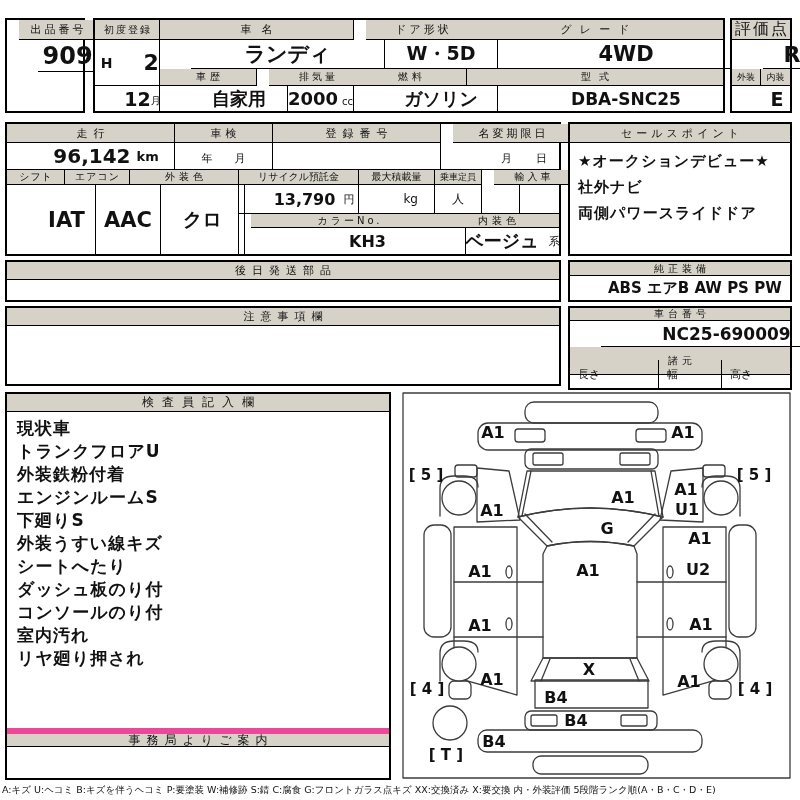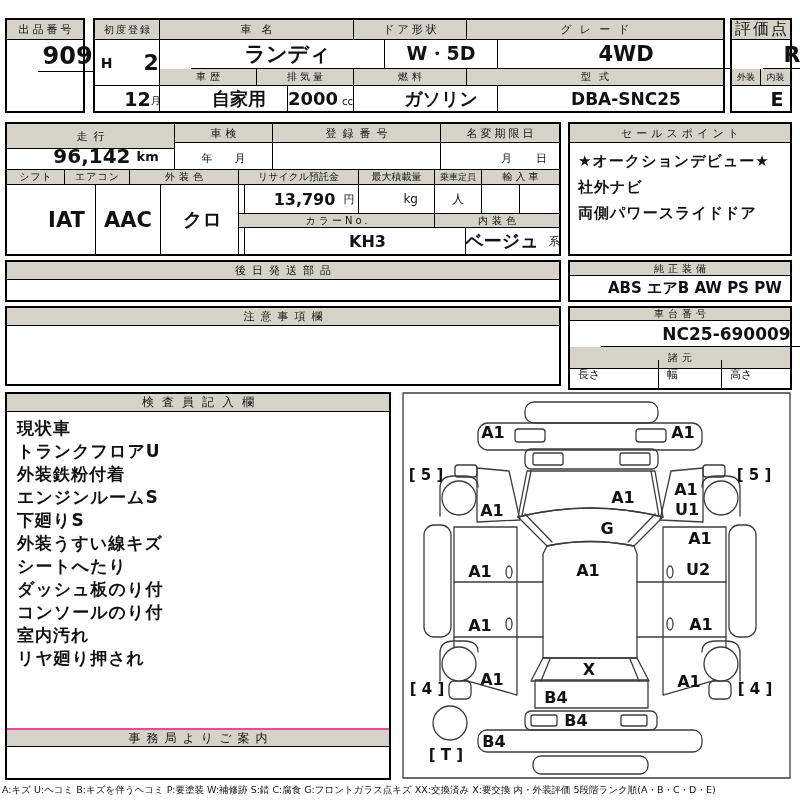--- a/index.html
+++ b/index.html
@@ -2,23 +2,23 @@
 <html><head>
 <meta charset="utf-8">
 <style>
   html,body{margin:0;padding:0;background:#fff;}
   body{width:800px;height:800px;font-family:"DejaVu Sans","Liberation Sans",sans-serif;color:#111;}
   #sheet{position:relative;width:800px;height:800px;background:#fff;overflow:hidden;}
   .box{position:absolute;box-sizing:border-box;border:2px solid #000;background:#fff;}
   .c{position:absolute;box-sizing:border-box;display:flex;align-items:center;justify-content:center;white-space:nowrap;overflow:hidden;}
   .hd{background:#d6d2c8;font-size:11px;}
   .b{font-weight:bold;margin-left:31px;}
-  .bb{border-bottom:1px solid #000;} .br{border-right:1px solid #000;} .bt{border-top:2px solid #ec4899;font-family:Liberation Serif, serif;}
+  .bb{border-bottom:1px solid #000;} .br{border-right:1px solid #000;} .bt{border-top:6px solid #ec4899;font-family:Liberation Serif, serif;}
   .ls1{letter-spacing:1px;text-indent:1px;} .ls2{letter-spacing:2px;text-indent:2px;}
-  .ls3{letter-spacing:3px;text-indent:3px;} .ls4{letter-spacing:4px;text-indent:4px;}
+  .ls3{letter-spacing:3px;text-indent:3px;margin-left:12px;} .ls4{letter-spacing:4px;text-indent:4px;}
   .ls6{letter-spacing:6px;text-indent:6px;} .ls8{letter-spacing:8px;text-indent:8px;}
   .ls10{letter-spacing:10px;text-indent:10px;}
   .notes div{font-size:17px;font-weight:bold;line-height:23px;letter-spacing:1px;}
   .sales div{font-size:15px;font-weight:bold;line-height:26px;letter-spacing:1px;}
   svg{position:absolute;}
   .ln{fill:none;stroke:#3c3c3c;stroke-width:1.3;stroke-linejoin:round;stroke-linecap:round;}
   .wh{fill:#fff;stroke:#3c3c3c;stroke-width:1.3;}
   .dmg{font-family:"DejaVu Sans","Liberation Sans",sans-serif;font-weight:bold;fill:#111;text-anchor:middle;}
   #legend{position:absolute;left:2px;top:784px;width:796px;font-size:9.5px;white-space:nowrap;letter-spacing:0;}
 </style>
@@ -66,21 +66,21 @@
   <div class="box" style="left:730px;top:18px;width:62px;height:95px;">
     <div class="c hd bb ls2" style="left:0;top:0;width:58px;height:20px;font-size:16px;">評価点</div>
     <div class="c bb b" style="left:0;top:20px;width:58px;height:29px;font-size:22px;">R</div>
     <div class="c hd bb br" style="left:0;top:49px;width:29px;height:17px;font-size:9px;">外装</div>
     <div class="c hd bb" style="left:29px;top:49px;width:29px;height:17px;font-size:9px;">内装</div>
     <div class="c br b" style="left:0;top:66px;width:29px;height:25px;font-size:19px;">E</div>
     <div class="c b" style="left:29px;top:66px;width:29px;height:25px;font-size:19px;">C</div>
   </div>
 
   <div class="box" style="left:5px;top:122px;width:556px;height:134px;">
-    <div class="c hd bb br ls6" style="left:0;top:0;width:168px;height:25px;">走行</div>
+    <div class="c hd bb br ls6" style="left:0;top:0;width:168px;height:19px;">走行</div>
     <div class="c hd bb br ls4" style="left:168px;top:0;width:98px;height:19px;">車検</div>
     <div class="c hd bb br ls6" style="left:266px;top:0;width:168px;height:19px;">登録番号</div>
     <div class="c hd bb ls3" style="left:434px;top:0;width:118px;height:19px;">名変期限日</div>
     <div class="c bb br" style="left:0;top:19px;width:168px;height:27px;">
       <span class="b" style="font-size:20px;">96,142</span>
         <span class="b" style="font-size:13px;margin-left:6px;">km</span>
     </div>
     <div class="c bb br" style="left:168px;top:19px;width:98px;height:27px;gap:22px;font-size:11px;align-items:flex-end;padding-bottom:3px;">
       <span>年</span>
         <span>月</span>
@@ -135,21 +135,21 @@
     <div class="c hd bb ls4" style="left:0;top:0;width:220px;height:14px;font-size:10px;">純正装備</div>
     <div class="c b" style="left:0;top:14px;width:220px;height:24px;font-size:15px;justify-content:flex-start;padding-left:7px;">ABS エアB AW PS PW</div>
   </div>
   <div class="box" style="left:5px;top:306px;width:556px;height:80px;">
     <div class="c hd bb ls6" style="left:0;top:0;width:552px;height:18px;">注意事項欄</div>
     <div class="c" style="left:0;top:18px;width:552px;height:58px;"></div>
   </div>
   <div class="box" style="left:568px;top:306px;width:224px;height:84px;">
     <div class="c hd bb ls4" style="left:0;top:0;width:220px;height:13px;font-size:10px;">車台番号</div>
     <div class="c bb b" style="left:0;top:13px;width:251px;height:26px;font-size:17px;">NC25-690009</div>
-    <div class="c hd bb ls4" style="left:0;top:39px;width:220px;height:22px;font-size:10px;">諸元</div>
+    <div class="c hd bb ls4" style="left:0;top:39px;width:220px;height:28px;font-size:10px;">諸元</div>
     <div class="c br" style="left:0;top:52px;width:89px;height:28px;font-size:11px;justify-content:flex-start;padding-left:8px;">長さ</div>
     <div class="c br" style="left:89px;top:52px;width:63px;height:28px;font-size:11px;justify-content:flex-start;padding-left:8px;">幅</div>
     <div class="c" style="left:152px;top:52px;width:68px;height:28px;font-size:11px;justify-content:flex-start;padding-left:8px;">高さ</div>
   </div>
 
   <div class="box" style="left:5px;top:392px;width:386px;height:388px;">
     <div class="c hd bb ls8" style="left:0;top:0;width:382px;height:18px;font-size:12px;">検査員記入欄</div>
     <div class="notes" style="position:absolute;left:10px;top:23px;width:364px;" id="inspector-lines">
         <div>現状車</div>
         <div>トランクフロアU</div>

